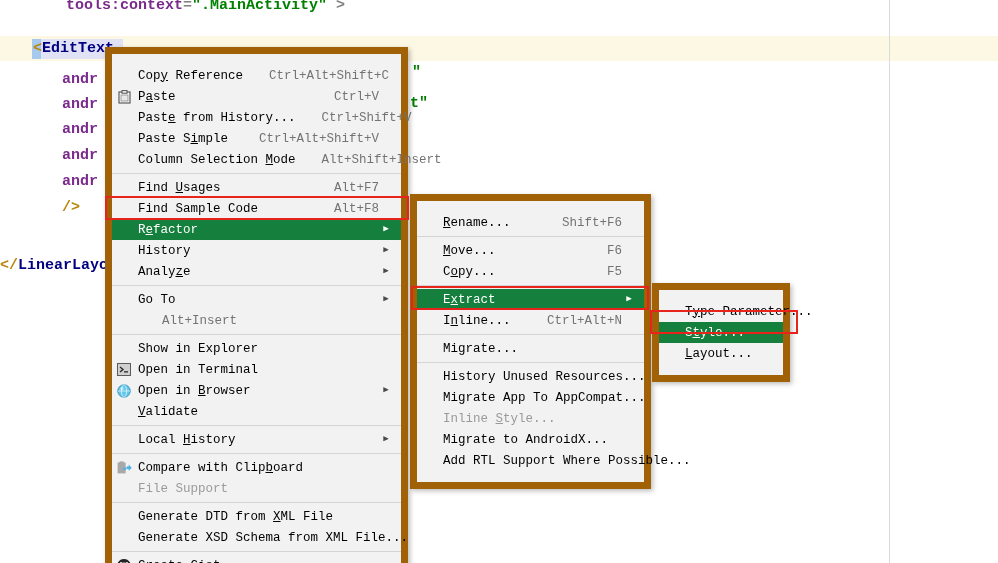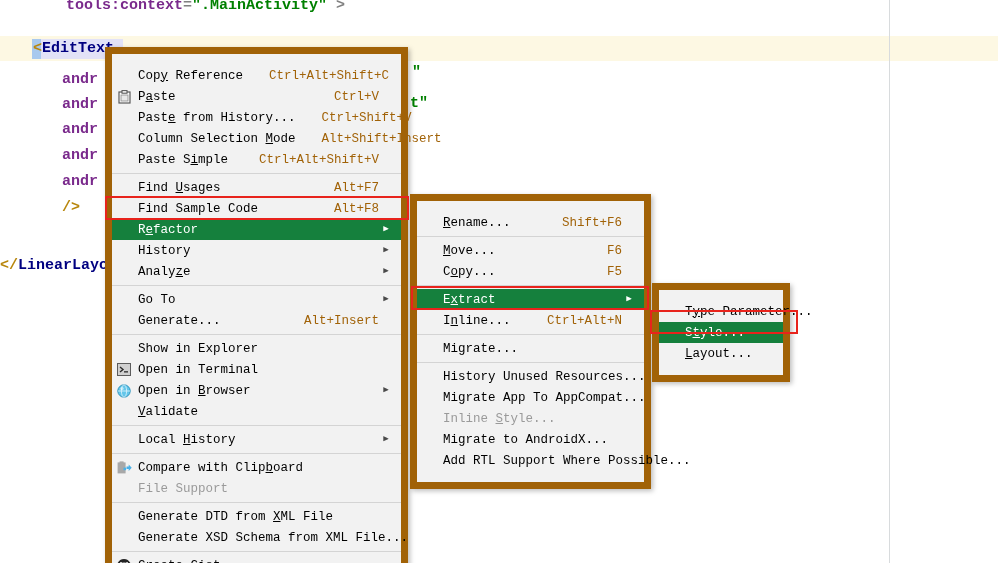--- a/index.html
+++ b/index.html
@@ -94,21 +94,21 @@
     height: 20px;
     display: flex;
     align-items: center;
     justify-content: center;
   }
   .mi .lbl {
     flex: 1;
     padding-left: 2px;
   }
   .mi .acc {
-    color: #a16207;
+    color: #737373;
     padding-left: 26px;
     font-size: 12.5px;
   }
   .mi .arrow {
     width: 14px;
     min-width: 14px;
     text-align: center;
     color: #4a4a4a;
     font-size: 9px;
     line-height: 1;
@@ -184,30 +184,30 @@
         <span class="arrow"></span>
       </div>
       <div class="mi">
         <span class="ico"></span>
         <span class="lbl">Past<span class="mnem">e</span> from History...</span>
         <span class="acc">Ctrl+Shift+V</span>
         <span class="arrow"></span>
       </div>
       <div class="mi">
         <span class="ico"></span>
+        <span class="lbl">Paste S<span class="mnem">i</span>mple</span>
+        <span class="acc">Ctrl+Alt+Shift+V</span>
+        <span class="arrow"></span>
+      </div>
+      <div class="mi">
+        <span class="ico"></span>
         <span class="lbl">Column Selection <span class="mnem">M</span>ode</span>
         <span class="acc">Alt+Shift+Insert</span>
         <span class="arrow"></span>
       </div>
-      <div class="mi">
-        <span class="ico"></span>
-        <span class="lbl">Paste S<span class="mnem">i</span>mple</span>
-        <span class="acc">Ctrl+Alt+Shift+V</span>
-        <span class="arrow"></span>
-      </div>
       <div class="sep"></div>
       <div class="mi">
         <span class="ico"></span>
         <span class="lbl">Find <span class="mnem">U</span>sages</span>
         <span class="acc">Alt+F7</span>
         <span class="arrow"></span>
       </div>
       <div class="mi">
         <span class="ico"></span>
         <span class="lbl">Find Sample Code</span>
@@ -234,21 +234,20 @@
       </div>
       <div class="sep"></div>
       <div class="mi">
         <span class="ico"></span>
         <span class="lbl">Go To</span>
         <span class="acc"></span>
         <span class="arrow">▶</span>
       </div>
       <div class="mi">
         <span class="ico"></span>
-        <span class="lbl">Generate...</span>
         <span class="acc">Alt+Insert</span>
         <span class="arrow"></span>
       </div>
       <div class="sep"></div>
       <div class="mi">
         <span class="ico"></span>
         <span class="lbl">Show in Explorer</span>
         <span class="acc"></span>
         <span class="arrow"></span>
       </div>

